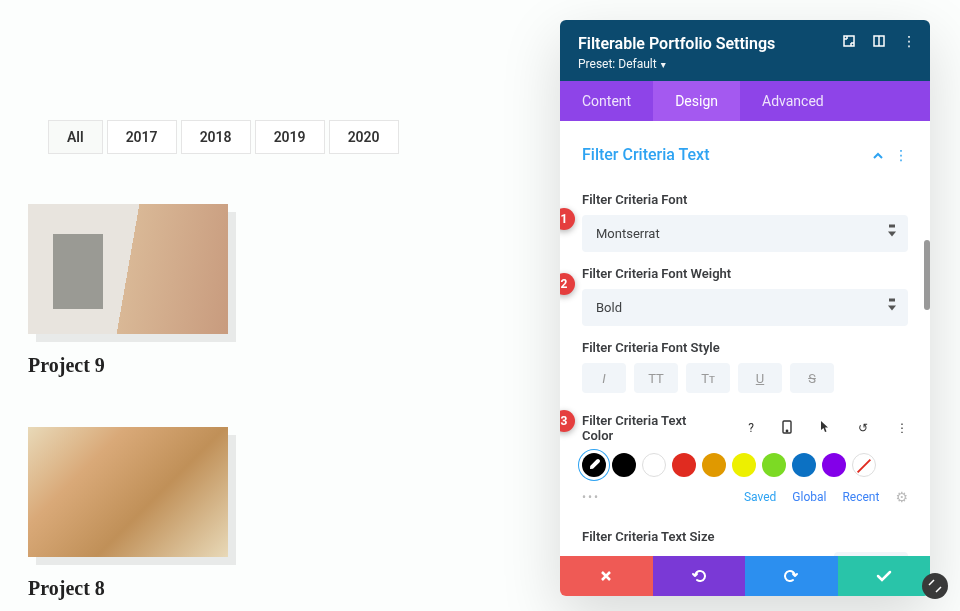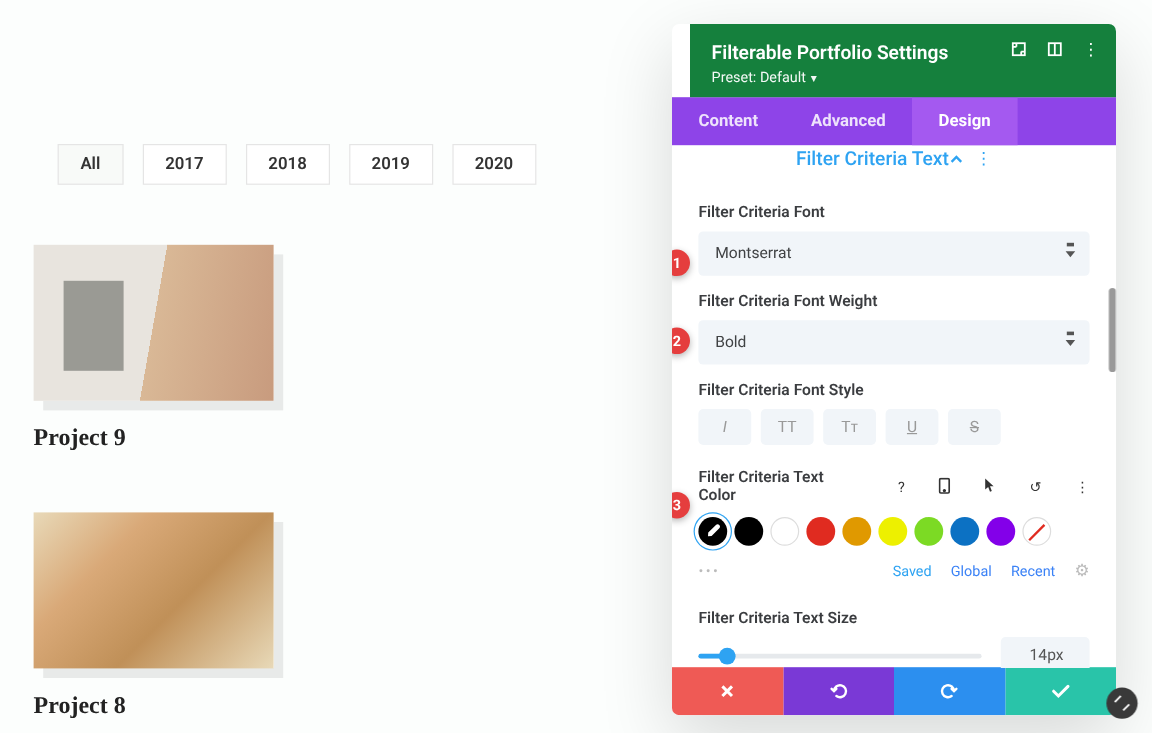--- a/index.html
+++ b/index.html
@@ -1,19 +1,19 @@
 <!DOCTYPE html>
 <html><head>
   <meta charset="utf-8">
   <style>
     * { box-sizing: border-box; margin: 0; padding: 0; }
     body { font-family: -apple-system, BlinkMacSystemFont, "Segoe UI", Roboto, sans-serif; background: #fcfefd; width: 960px; height: 611px; overflow: hidden; position: relative; }
     
     .main { padding: 20px 28px; }
-    .filters { display: flex; gap: 16px; margin-top: 100px; margin-bottom: 50px; padding-left: 20px; }
+    .filters { display: flex; gap: 4px; margin-top: 100px; margin-bottom: 50px; padding-left: 20px; }
     .filter-item { padding: 8px 18px; border: 1px solid #e5e5e5; background: #fff; font-size: 14px; font-weight: 600; cursor: pointer; color: #333; }
     .filter-item.active { background: #f8faf8; }
     
     .projects { display: flex; gap: 50px; flex-wrap: wrap; flex-direction: column; }
     .proj { width: 200px; }
     .proj-img { width: 200px; height: 130px; background: #d4c9b5; box-shadow: 8px 8px 0 rgba(0,0,0,0.08); position: relative; overflow: hidden; }
     .proj h3 { font-family: Georgia, serif; font-size: 20px; font-weight: 700; margin-top: 20px; color: #222; }
     
     .i1 { background: linear-gradient(100deg, #e8e4de 0%, #e8e4de 50%, #d9b896 50%, #c89b7e 100%); }
     .i1::after { content: ""; position: absolute; left: 25px; top: 30px; width: 50px; height: 75px; background: #9a9a94; }
@@ -21,33 +21,33 @@
     .i3 { background: radial-gradient(ellipse at 30% 50%, #d4a97d 0%, #c9996e 30%, #f5f3ef 60%); }
     .i4 { background: linear-gradient(to bottom, #e5dbc8 0%, #e5dbc8 40%, #e0d5c0 100%); }
     .i4::before { content: ""; position: absolute; inset: 20px 10px 30px 10px; background: linear-gradient(120deg, #d5c2a0 0%, #c5a97e 100%); transform: skewY(-6deg); }
     .i5 { background: linear-gradient(to bottom, #8d6f52 0%, #8d6f52 20%, #f3eee6 20%, #f3eee6 100%); }
     .i5::after { content: ""; position: absolute; left: 30px; top: 30px; width: 130px; height: 90px; background: radial-gradient(ellipse at 40% 40%, #5a6d7a 0%, #3e5260 60%, #f3eee6 80%); }
     .proj-clip { width: 40px; }
     .proj-clip .proj-img { width: 40px; border-radius: 0; }
     
     
     .panel { position: absolute; top: 20px; right: 30px; width: 370px; bottom: 15px; background: #fff; border-radius: 6px; box-shadow: 0 20px 60px rgba(0,0,0,0.15); display: flex; flex-direction: column; overflow: hidden; z-index: 10; }
-    .panel-header { background: #15803d; color: #fff; padding: 14px 18px 10px; position: relative; margin-left: 15px; }
+    .panel-header { background: #0c4a6e; color: #fff; padding: 14px 18px 10px; position: relative; }
     .panel-title { font-size: 16px; font-weight: 600; }
     .panel-preset { font-size: 12px; margin-top: 4px; cursor: pointer; opacity: 0.95; }
     .panel-preset::after { content: "▾"; font-size: 10px; margin-left: 4px; }
     .panel-icons { position: absolute; right: 14px; top: 14px; display: flex; gap: 16px; }
     .panel-ic { width: 14px; height: 14px; display: flex; align-items: center; justify-content: center; cursor: pointer; color: #fff; font-size: 14px; }
     
     .tabs { display: flex; background: #8e44e8; }
-    .tab { flex: 0 0 auto; padding: 12px 22px; color: rgba(255,255,255,0.85); font-size: 14px; font-weight: 700; cursor: pointer; }
+    .tab { flex: 0 0 auto; padding: 12px 22px; color: rgba(255,255,255,0.85); font-size: 14px; font-weight: 400; cursor: pointer; }
     .tab.active { background: #a459f0; color: #fff; }
     
     .panel-body { flex: 1; overflow-y: auto; padding: 0 22px; position: relative; }
-    .section-head { display: flex; justify-content: center; align-items: center; padding: 2px 0 14px; }
+    .section-head { display: flex; justify-content: space-between; align-items: center; padding: 24px 0 14px; }
     .section-title { color: #2ea3f2; font-size: 16px; font-weight: 500; }
     .section-icons { display: flex; gap: 10px; align-items: center; color: #2ea3f2; }
     .sec-ic { cursor: pointer; font-size: 14px; }
     
     .field-label { font-size: 13px; font-weight: 600; color: #3b3d40; margin-top: 14px; margin-bottom: 8px; }
     .select-box { background: #f1f5f9; border-radius: 4px; padding: 11px 14px; font-size: 13px; color: #404244; position: relative; cursor: pointer; }
     .select-box::after { content: ""; position: absolute; right: 12px; top: 50%; transform: translateY(-50%); width: 0; height: 0; border-left: 4px solid transparent; border-right: 4px solid transparent; border-top: 5px solid #555; box-shadow: 0 -8px 0 -1px #555; }
     
     .style-btns { display: flex; gap: 8px; }
     .style-btn { background: #f1f5f9; border-radius: 4px; width: 44px; height: 30px; display: flex; align-items: center; justify-content: center; color: #999; font-size: 13px; cursor: pointer; }
@@ -156,22 +156,22 @@
             <rect x="2" y="2" width="10" height="10"></rect>
             <line x1="7" y1="2" x2="7" y2="12"></line>
           </svg>
       </span>
       <span class="panel-ic">⋮</span>
     </div>
   </div>
 
   <div class="tabs">
     <div class="tab">Content</div>
+    <div class="tab active">Design</div>
     <div class="tab">Advanced</div>
-    <div class="tab active">Design</div>
   </div>
 
   <div class="panel-body">
     <div class="section-head">
       <div class="section-title">Filter Criteria Text</div>
       <div class="section-icons">
         <span class="sec-ic">
           <svg width="12" height="8" viewBox="0 0 12 8" fill="none" stroke="#2ea3f2" stroke-width="2">
               <path d="M2 6l4-4 4 4"></path>
             </svg>

